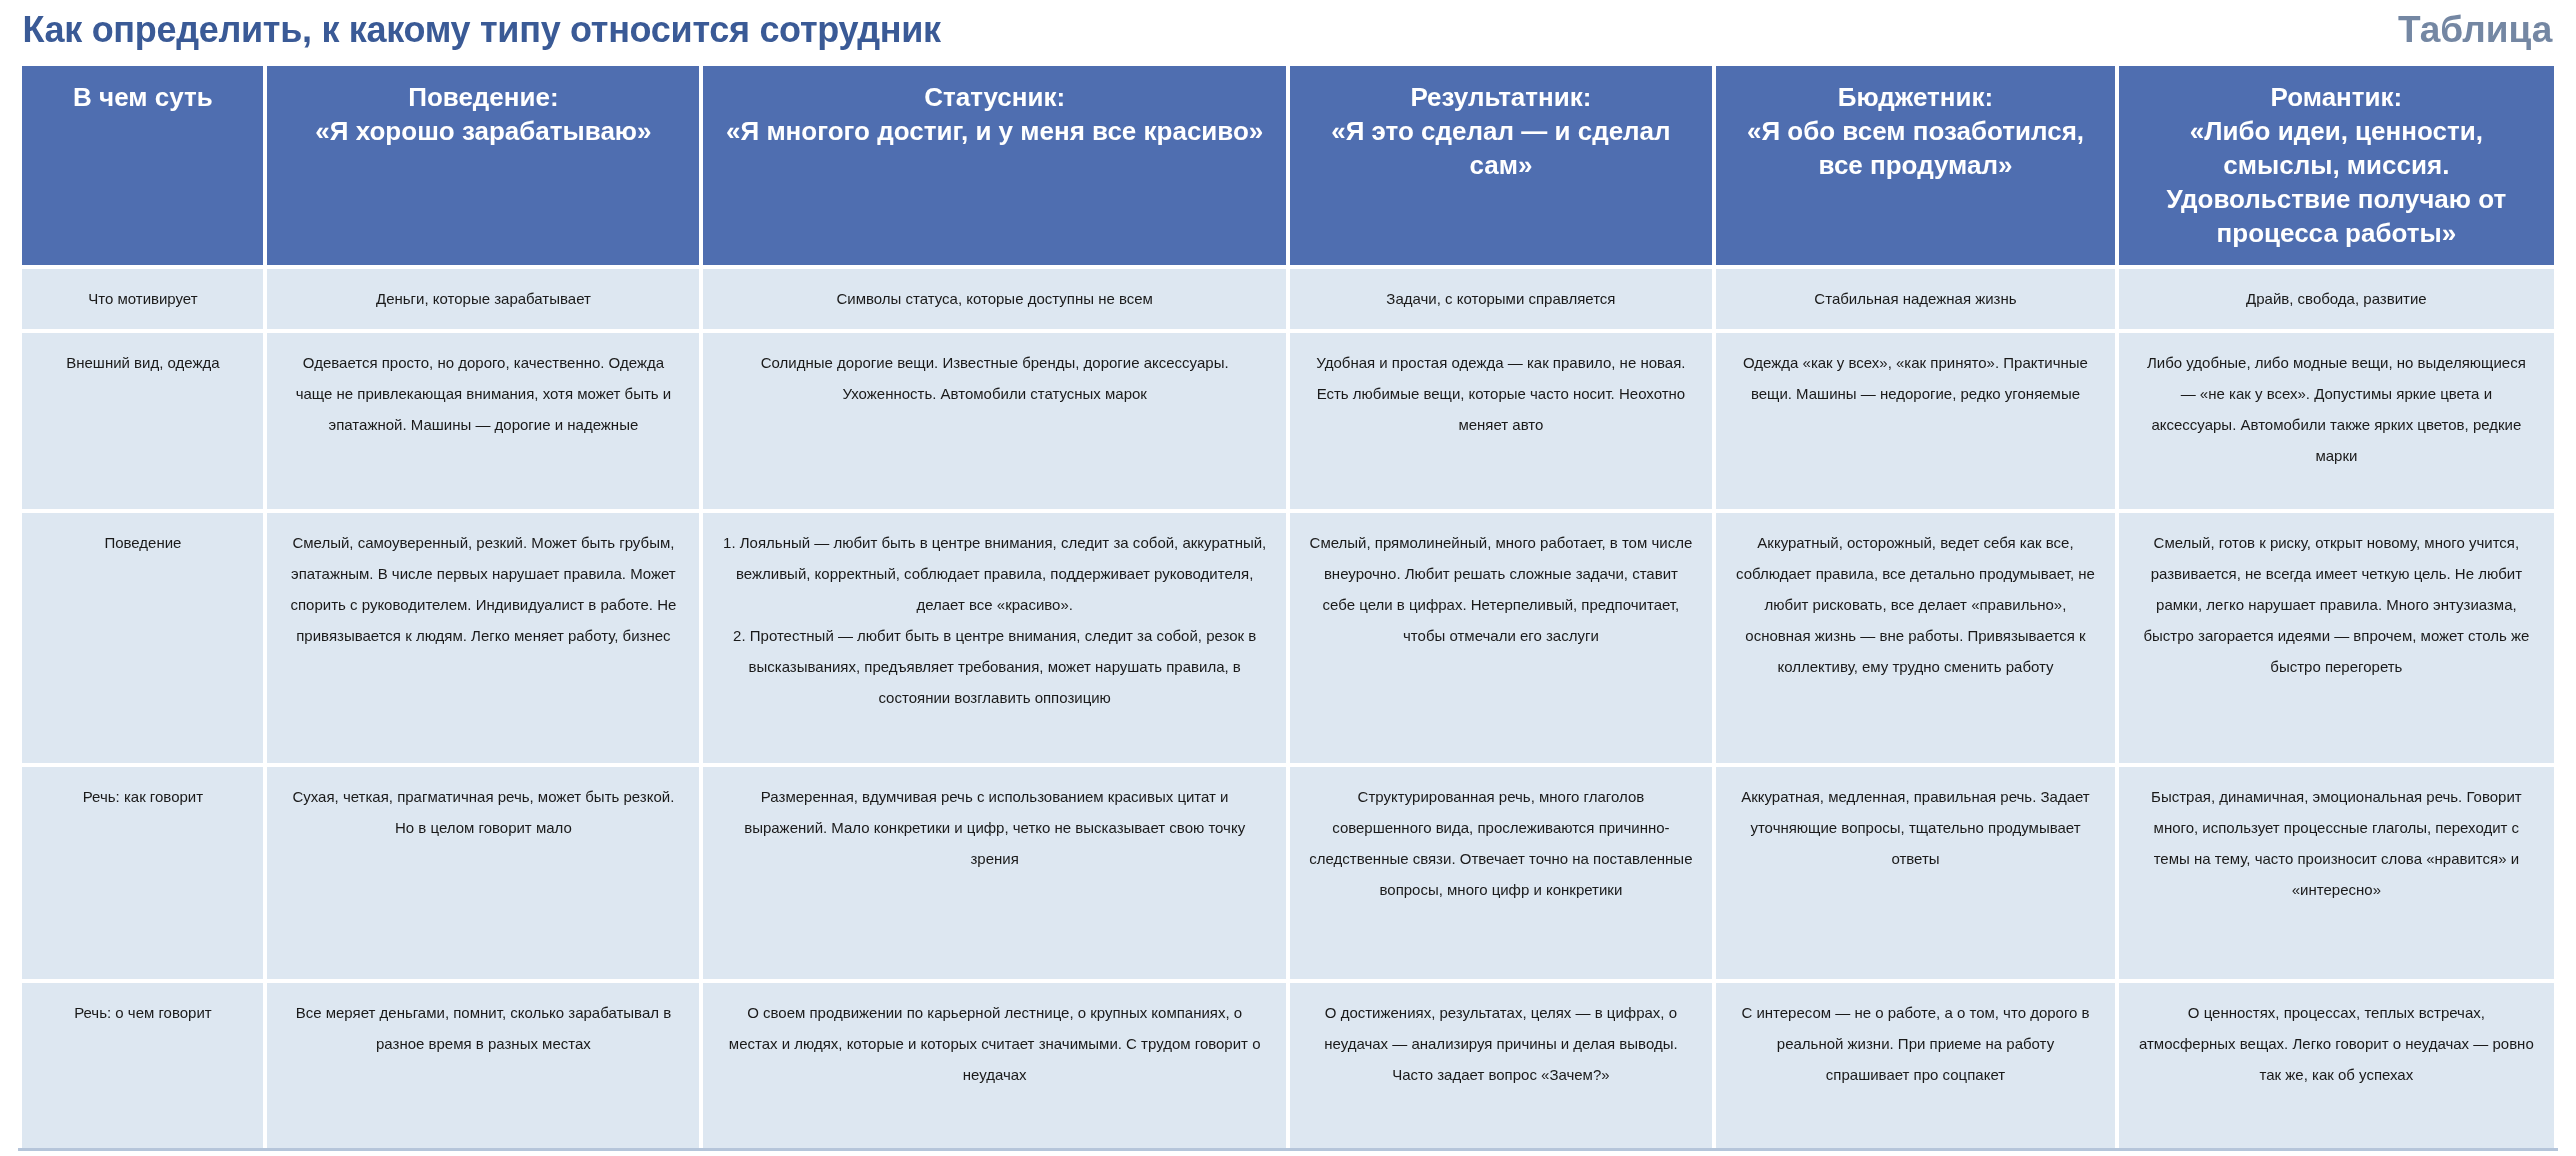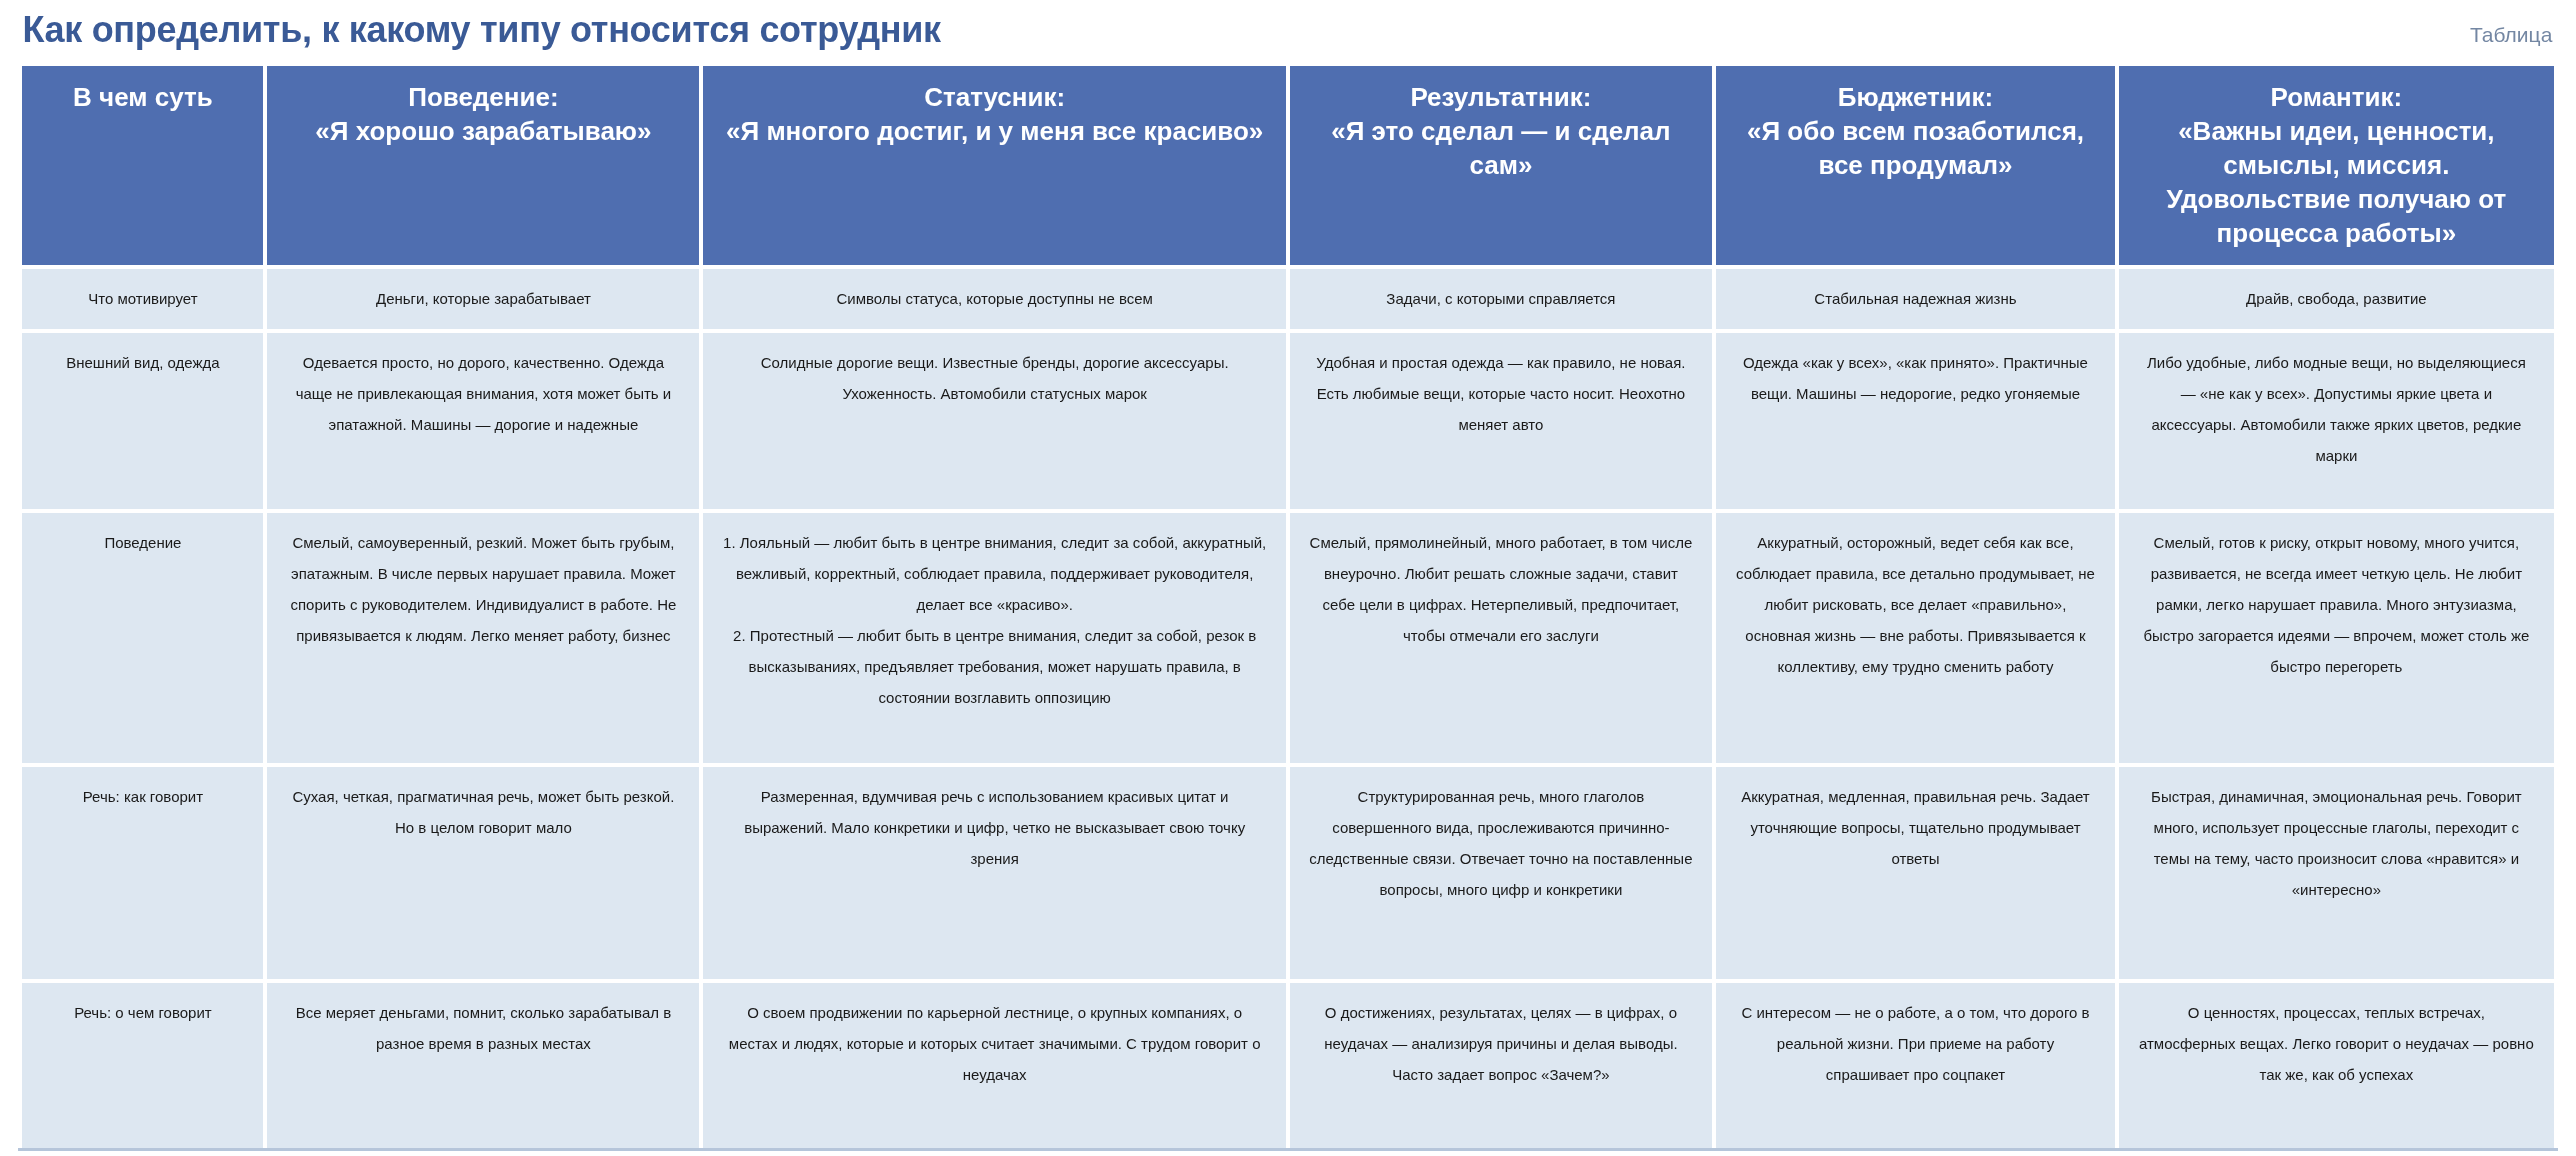--- a/index.html
+++ b/index.html
@@ -30,22 +30,22 @@
     padding:9.2px 5.3px 10.5px 4px;
   }
   .page-title{
     color:var(--title-color);
     font-size:36px;
     font-weight:bold;
     letter-spacing:-0.3px;
   }
   .corner-label{
     color:var(--label-color);
-    font-size:21px;
-    font-weight:normal;
+    font-size:37px;
+    font-weight:bold;
   }
   table.types{
     width:100%;
     table-layout:fixed;
     border-collapse:separate;
     border-spacing:4px;
   }
   th,td{
     vertical-align:top;
     text-align:center;
@@ -116,21 +116,21 @@
         <th>
           <div>Результатник:</div>
           <div>«Я это сделал — и сделал сам»</div>
         </th>
         <th>
           <div>Бюджетник:</div>
           <div>«Я обо всем позаботился, все продумал»</div>
         </th>
         <th>
           <div>Романтик:</div>
-          <div>«Важны идеи, ценности, смыслы, миссия. Удовольствие получаю от процесса работы»</div>
+          <div>«Либо идеи, ценности, смыслы, миссия. Удовольствие получаю от процесса работы»</div>
         </th>
       </tr>
     </thead>
     <tbody>
       <tr>
         <td>Что мотивирует</td>
         <td>Деньги, которые зарабатывает</td>
         <td>Символы статуса, которые доступны не всем</td>
         <td>Задачи, с которыми справляется</td>
         <td>Стабильная надежная жизнь</td>

